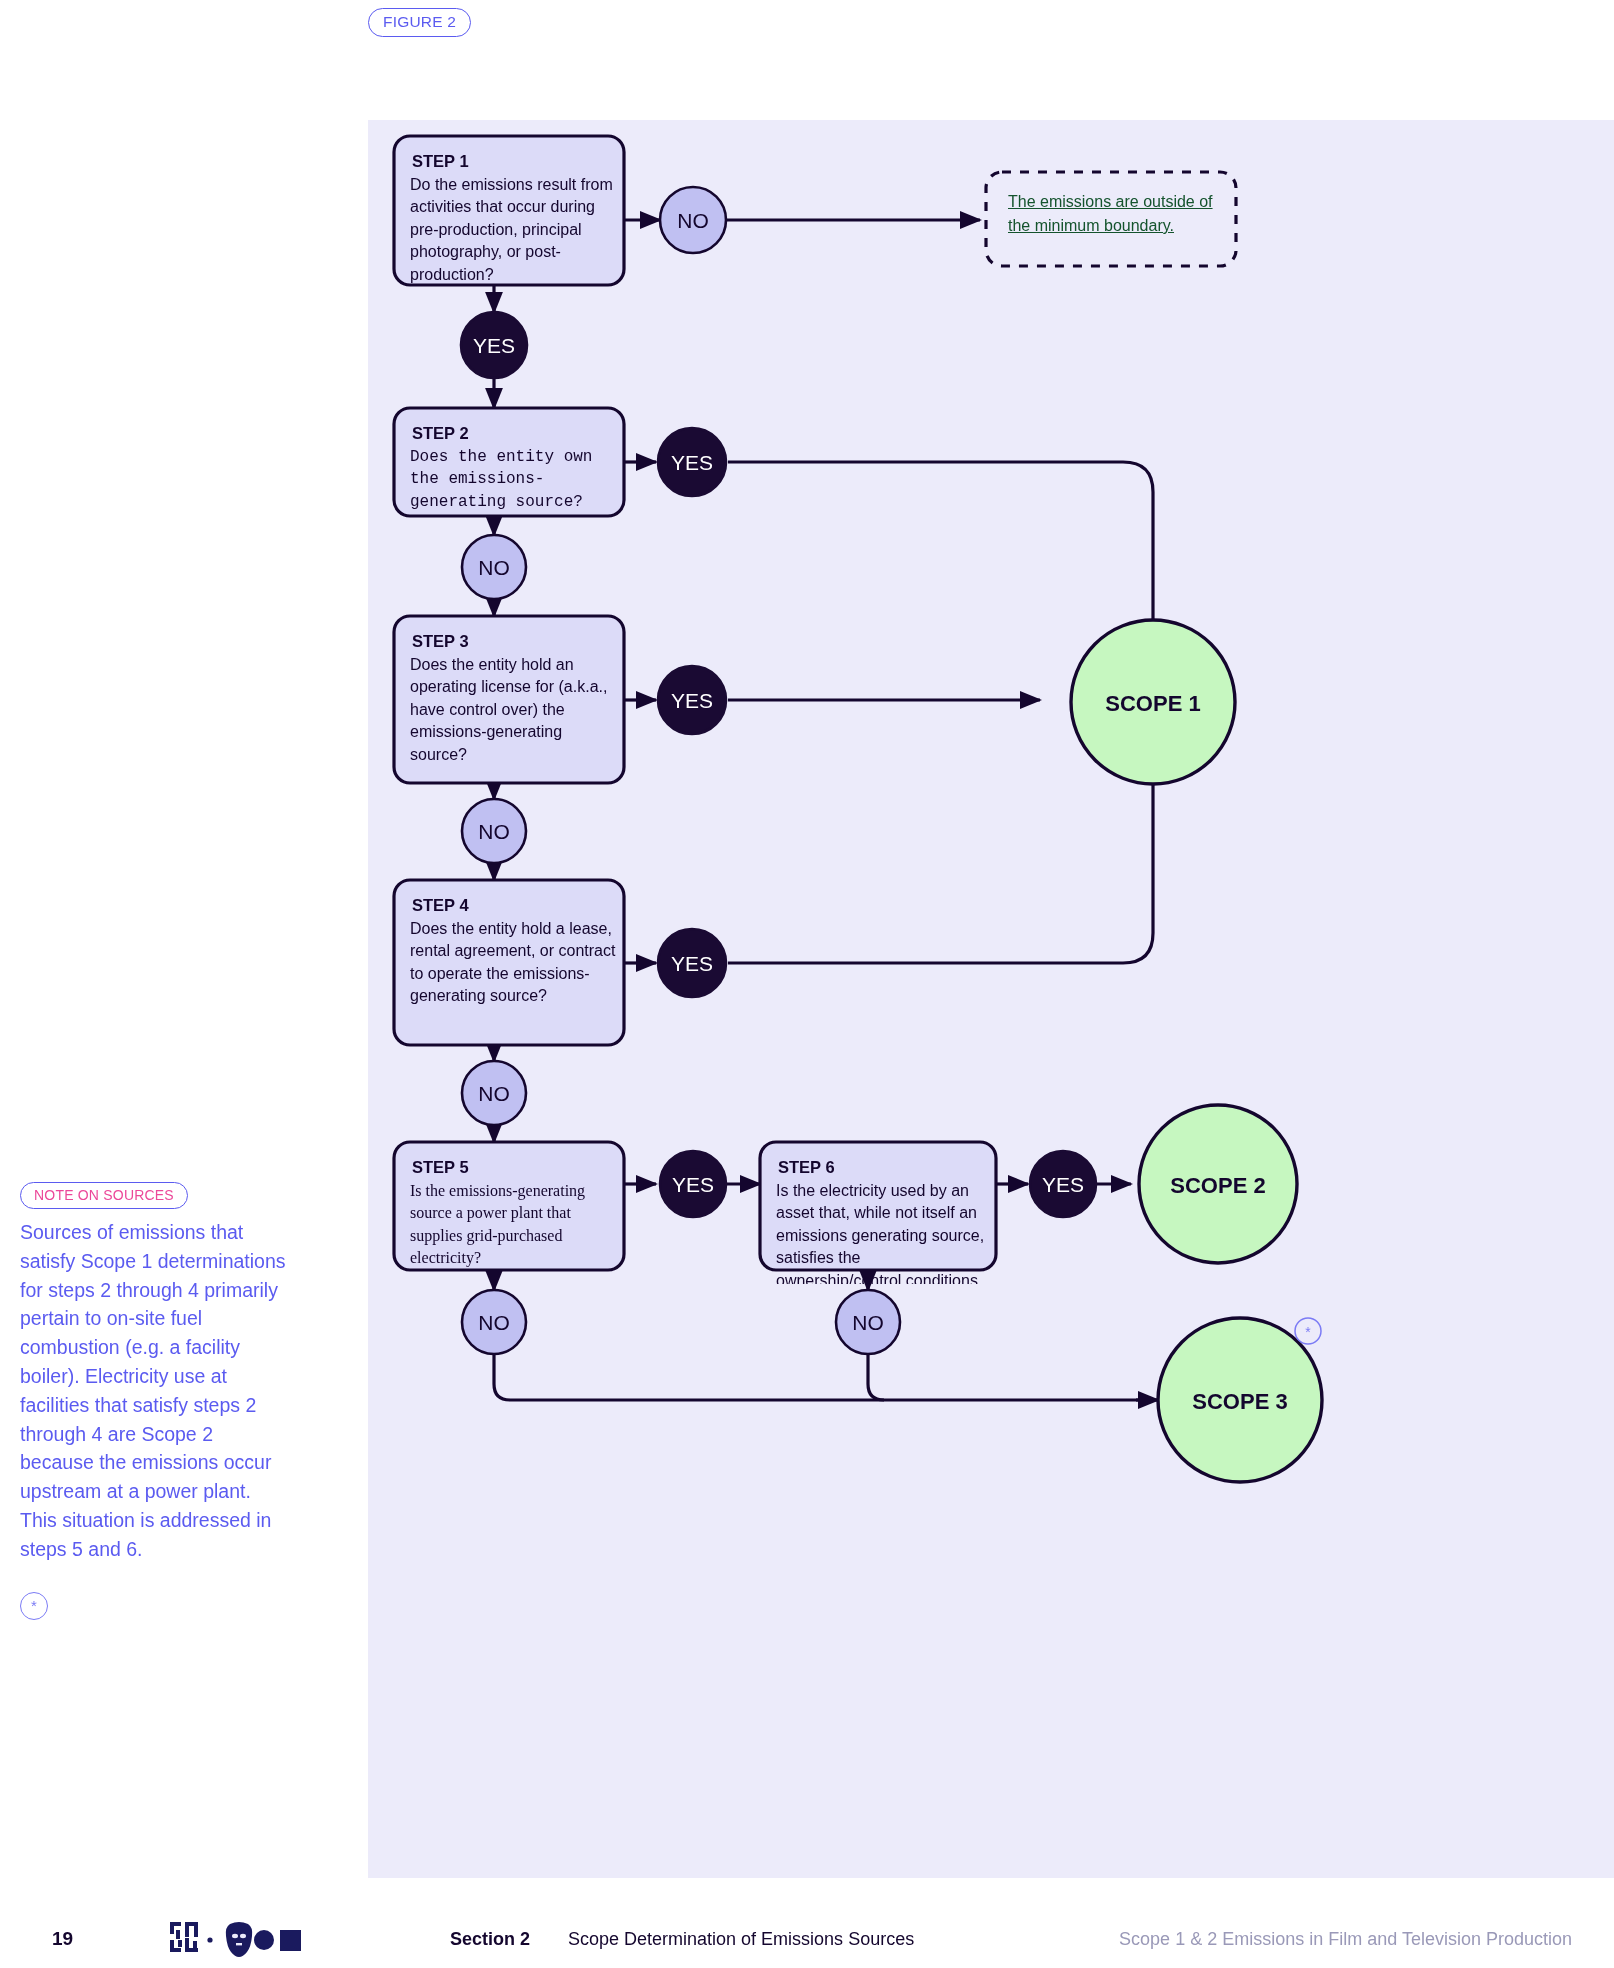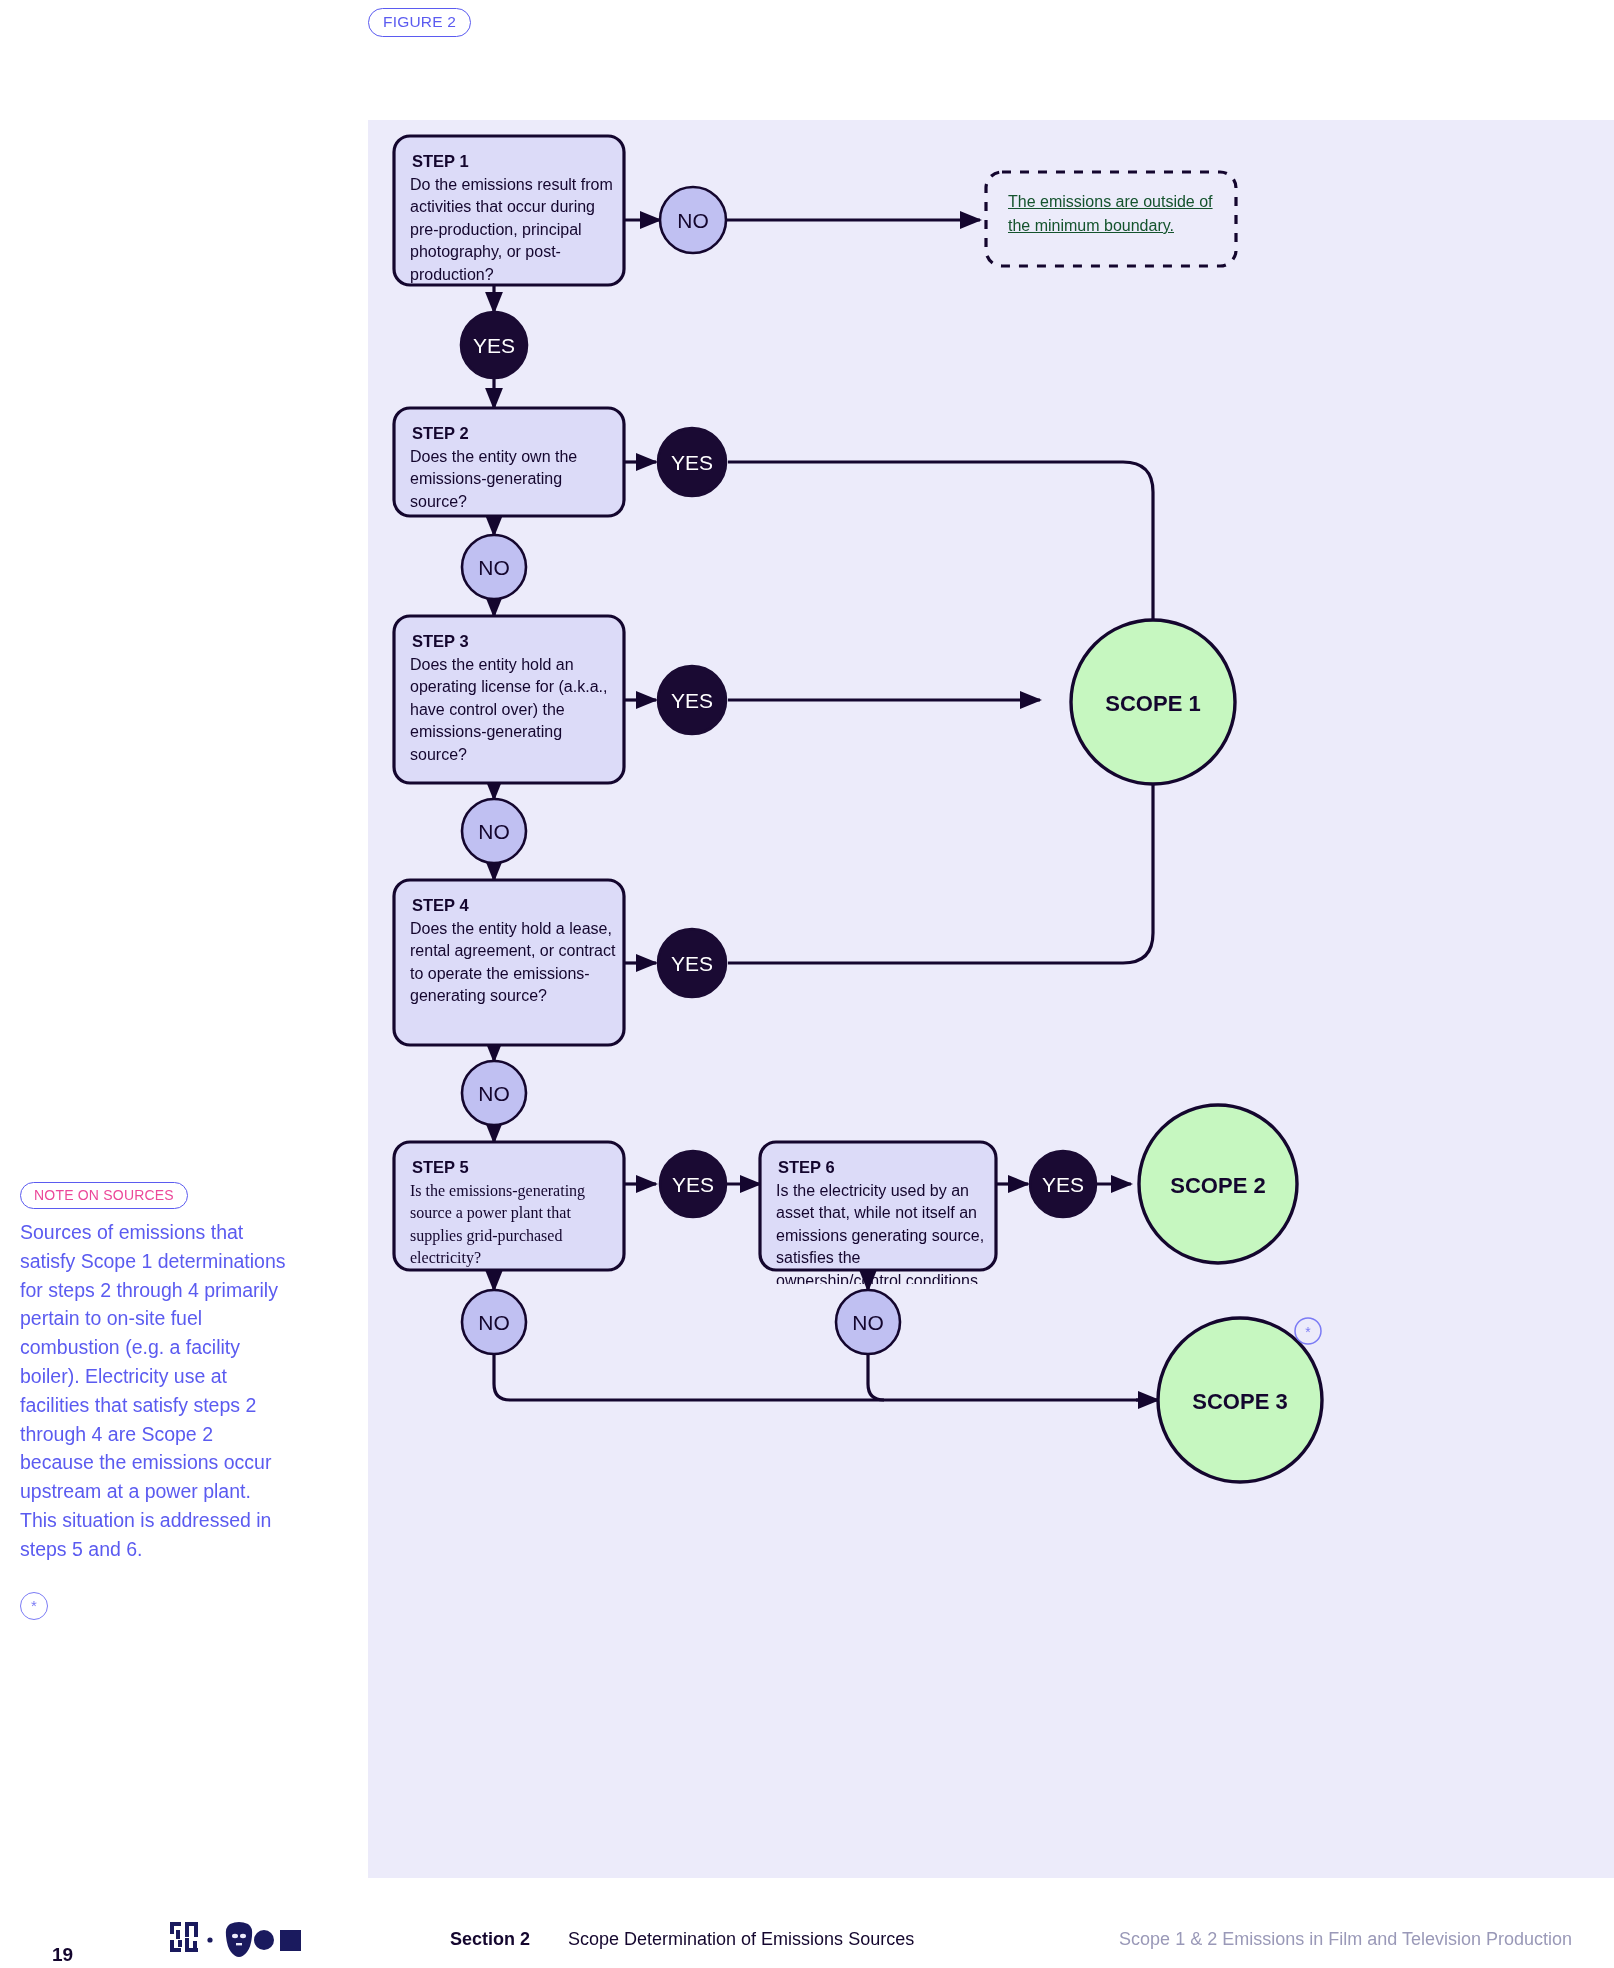--- a/index.html
+++ b/index.html
@@ -73,21 +73,21 @@
     position: absolute;
     width: 268px;
     color: #5B5BF0;
     font-size: 19.5px;
     line-height: 28.8px;
   }
 
   
   .f-page {
     position: absolute; left: 52px; top: 1928px;
-    font-size: 19px; font-weight: bold; color: #14062E; margin-top: 16px;
+    font-size: 19px; font-weight: bold; color: #14062E;
   }
   .f-logos { position: absolute; left: 168px; top: 1918px; }
   .f-section {
     position: absolute; left: 450px; top: 1929px;
     font-size: 18px; font-weight: bold; color: #14062E;
   }
   .f-subtitle {
     position: absolute; left: 568px; top: 1929px;
     font-size: 18px; color: #14062E;
   }
@@ -170,21 +170,21 @@
 
       <rect x="26" y="16" width="230" height="149" rx="16" fill="#DCDBF8" stroke="#14062E" stroke-width="3.2"></rect>
       <text x="44" y="47" font-family="Liberation Sans, sans-serif" font-size="16.5" font-weight="bold" fill="#14062E">STEP 1</text>
       <foreignObject x="42" y="54" width="206" height="110">
         <div xmlns="http://www.w3.org/1999/xhtml" style="font-family:'Liberation Sans',sans-serif;font-size:16px;line-height:22.4px;color:#14062E;">Do the emissions result from activities that occur during pre-production, principal photography, or post-production?</div>
       </foreignObject>
 
       <rect x="26" y="288" width="230" height="108" rx="16" fill="#DCDBF8" stroke="#14062E" stroke-width="3.2"></rect>
       <text x="44" y="319" font-family="Liberation Sans, sans-serif" font-size="16.5" font-weight="bold" fill="#14062E">STEP 2</text>
       <foreignObject x="42" y="326" width="208" height="70">
-        <div xmlns="http://www.w3.org/1999/xhtml" style="font-family:Liberation Sans, sans-serif;font-size:16px;line-height:22.4px;color:#14062E;">Does the entity own the emissions-generating source?</div>
+        <div xmlns="http://www.w3.org/1999/xhtml" style="font-family:Liberation Mono, monospace;font-size:16px;line-height:22.4px;color:#14062E;">Does the entity own the emissions-generating source?</div>
       </foreignObject>
 
       <rect x="26" y="496" width="230" height="167" rx="16" fill="#DCDBF8" stroke="#14062E" stroke-width="3.2"></rect>
       <text x="44" y="527" font-family="Liberation Sans, sans-serif" font-size="16.5" font-weight="bold" fill="#14062E">STEP 3</text>
       <foreignObject x="42" y="534" width="208" height="124">
         <div xmlns="http://www.w3.org/1999/xhtml" style="font-family:'Liberation Sans',sans-serif;font-size:16px;line-height:22.4px;color:#14062E;">Does the entity hold an operating license for (a.k.a., have control over) the emissions-generating source?</div>
       </foreignObject>
 
       <rect x="26" y="760" width="230" height="165" rx="16" fill="#DCDBF8" stroke="#14062E" stroke-width="3.2"></rect>
       <text x="44" y="791" font-family="Liberation Sans, sans-serif" font-size="16.5" font-weight="bold" fill="#14062E">STEP 4</text>

